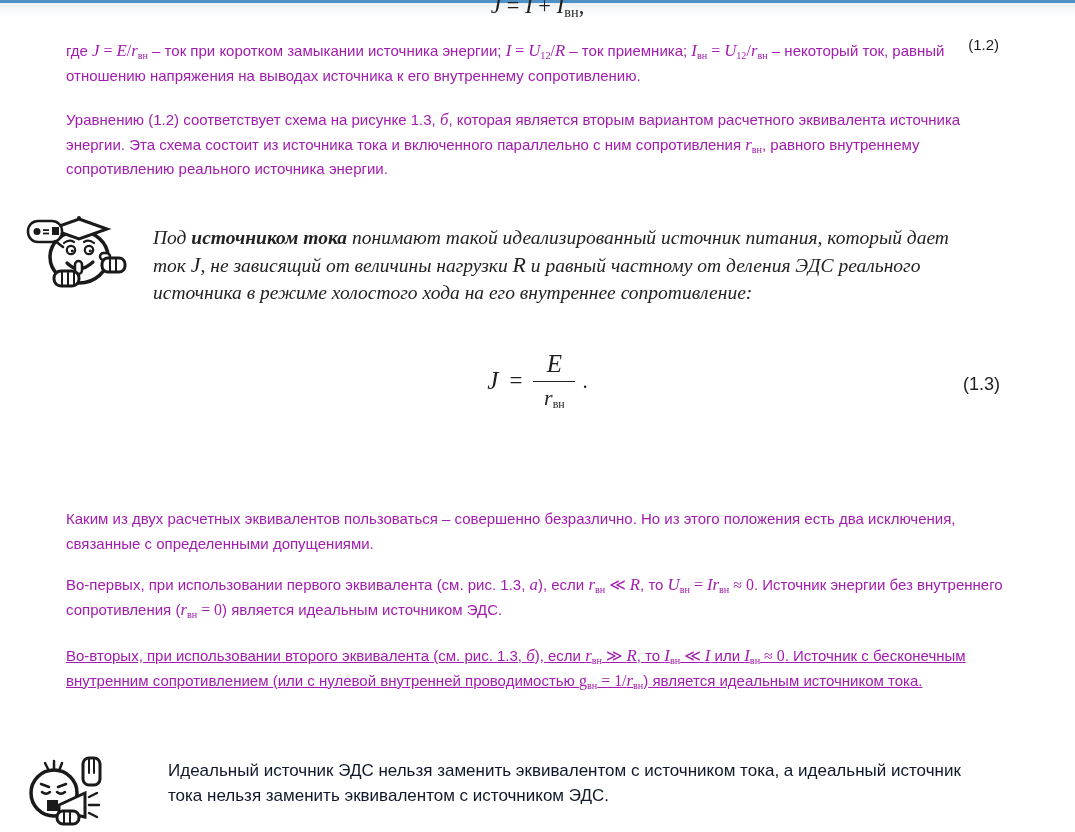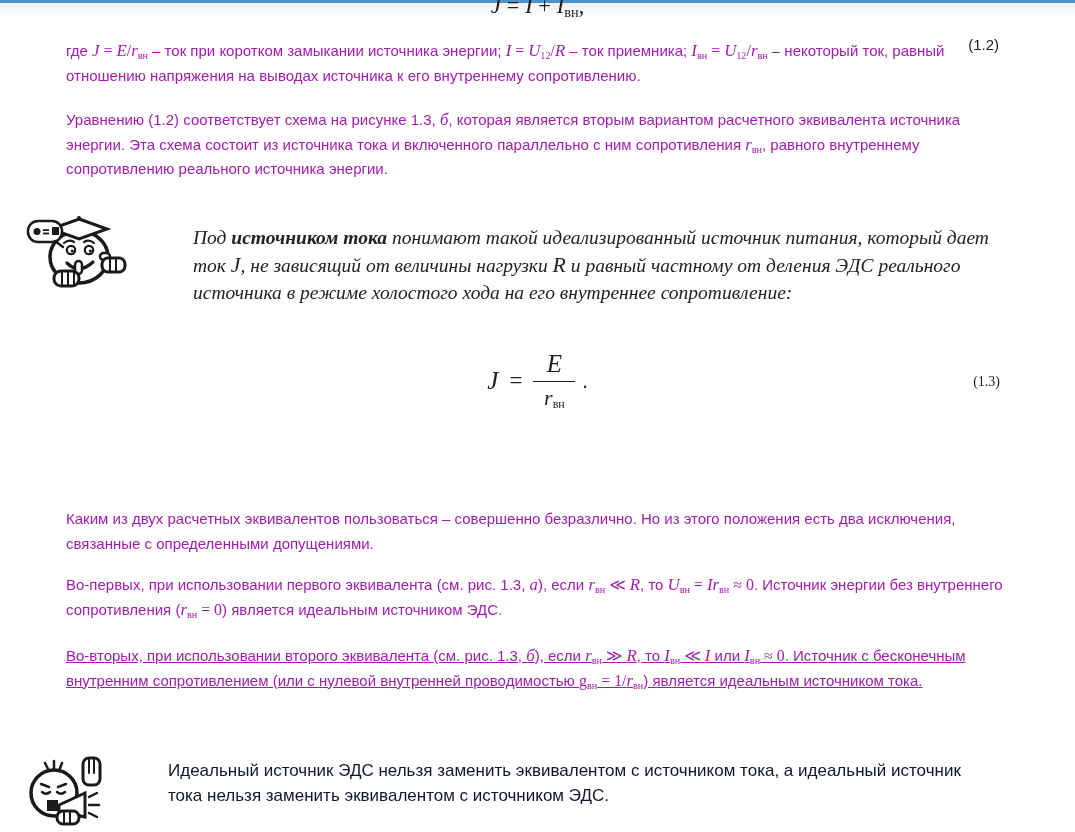--- a/index.html
+++ b/index.html
@@ -47,41 +47,41 @@
   sub.run-s{
     font-family:"Liberation Serif",serif;font-style:normal;
     font-size:0.68em;line-height:0;vertical-align:-0.28em;
   }
 
   
   .note1-icon{position:absolute;left:26px;top:214px;width:102px;height:80px;}
   .note1-text{
     position:absolute;left:153px;top:224px;width:815px;
     font-family:"Liberation Serif",serif;font-style:italic;
-    font-size:19.5px;line-height:27.5px;color:#222222;margin-left:40px;
+    font-size:19.5px;line-height:27.5px;color:#222222;
   }
 
   
   .eq13-row{
     position:absolute;top:350px;left:0;width:100%;
     display:flex;justify-content:center;
     font-family:"Liberation Serif",serif;color:#1f1f1f;
   }
   .eq13-inner{display:inline-flex;align-items:center;}
   .eq13-lhs{font-style:italic;font-size:25px;}
   .eq13-eq{font-size:23px;margin:0 11px;}
   .eq13-frac{display:inline-flex;flex-direction:column;align-items:center;}
   .eq13-num{font-style:italic;font-size:25px;padding:0 8px 3px 8px;}
   .eq13-bar{width:100%;min-width:42px;border-top:1.7px solid #1f1f1f;height:0;}
   .eq13-den{font-style:italic;font-size:22px;padding-top:3px;}
   .eq13-den sub{font-style:normal;font-size:12px;line-height:0;vertical-align:-0.25em;}
   .eq13-period{font-size:21px;margin-left:7px;align-self:center;margin-top:2px;}
   .eq13-number{
     position:absolute;top:374px;right:75px;
-    font-family:Liberation Serif, serif;font-size:14px;color:#1f1f1f;
+    font-family:Liberation Sans, sans-serif;font-size:18px;color:#1f1f1f;
   }
 
   
   .note2-icon{position:absolute;left:26px;top:754px;width:86px;height:74px;}
   .note2-text{
     position:absolute;left:168px;top:759px;width:830px;
     font-family:"Liberation Sans",sans-serif;
     font-size:17px;line-height:24.5px;color:#0f172a;
   }
 

